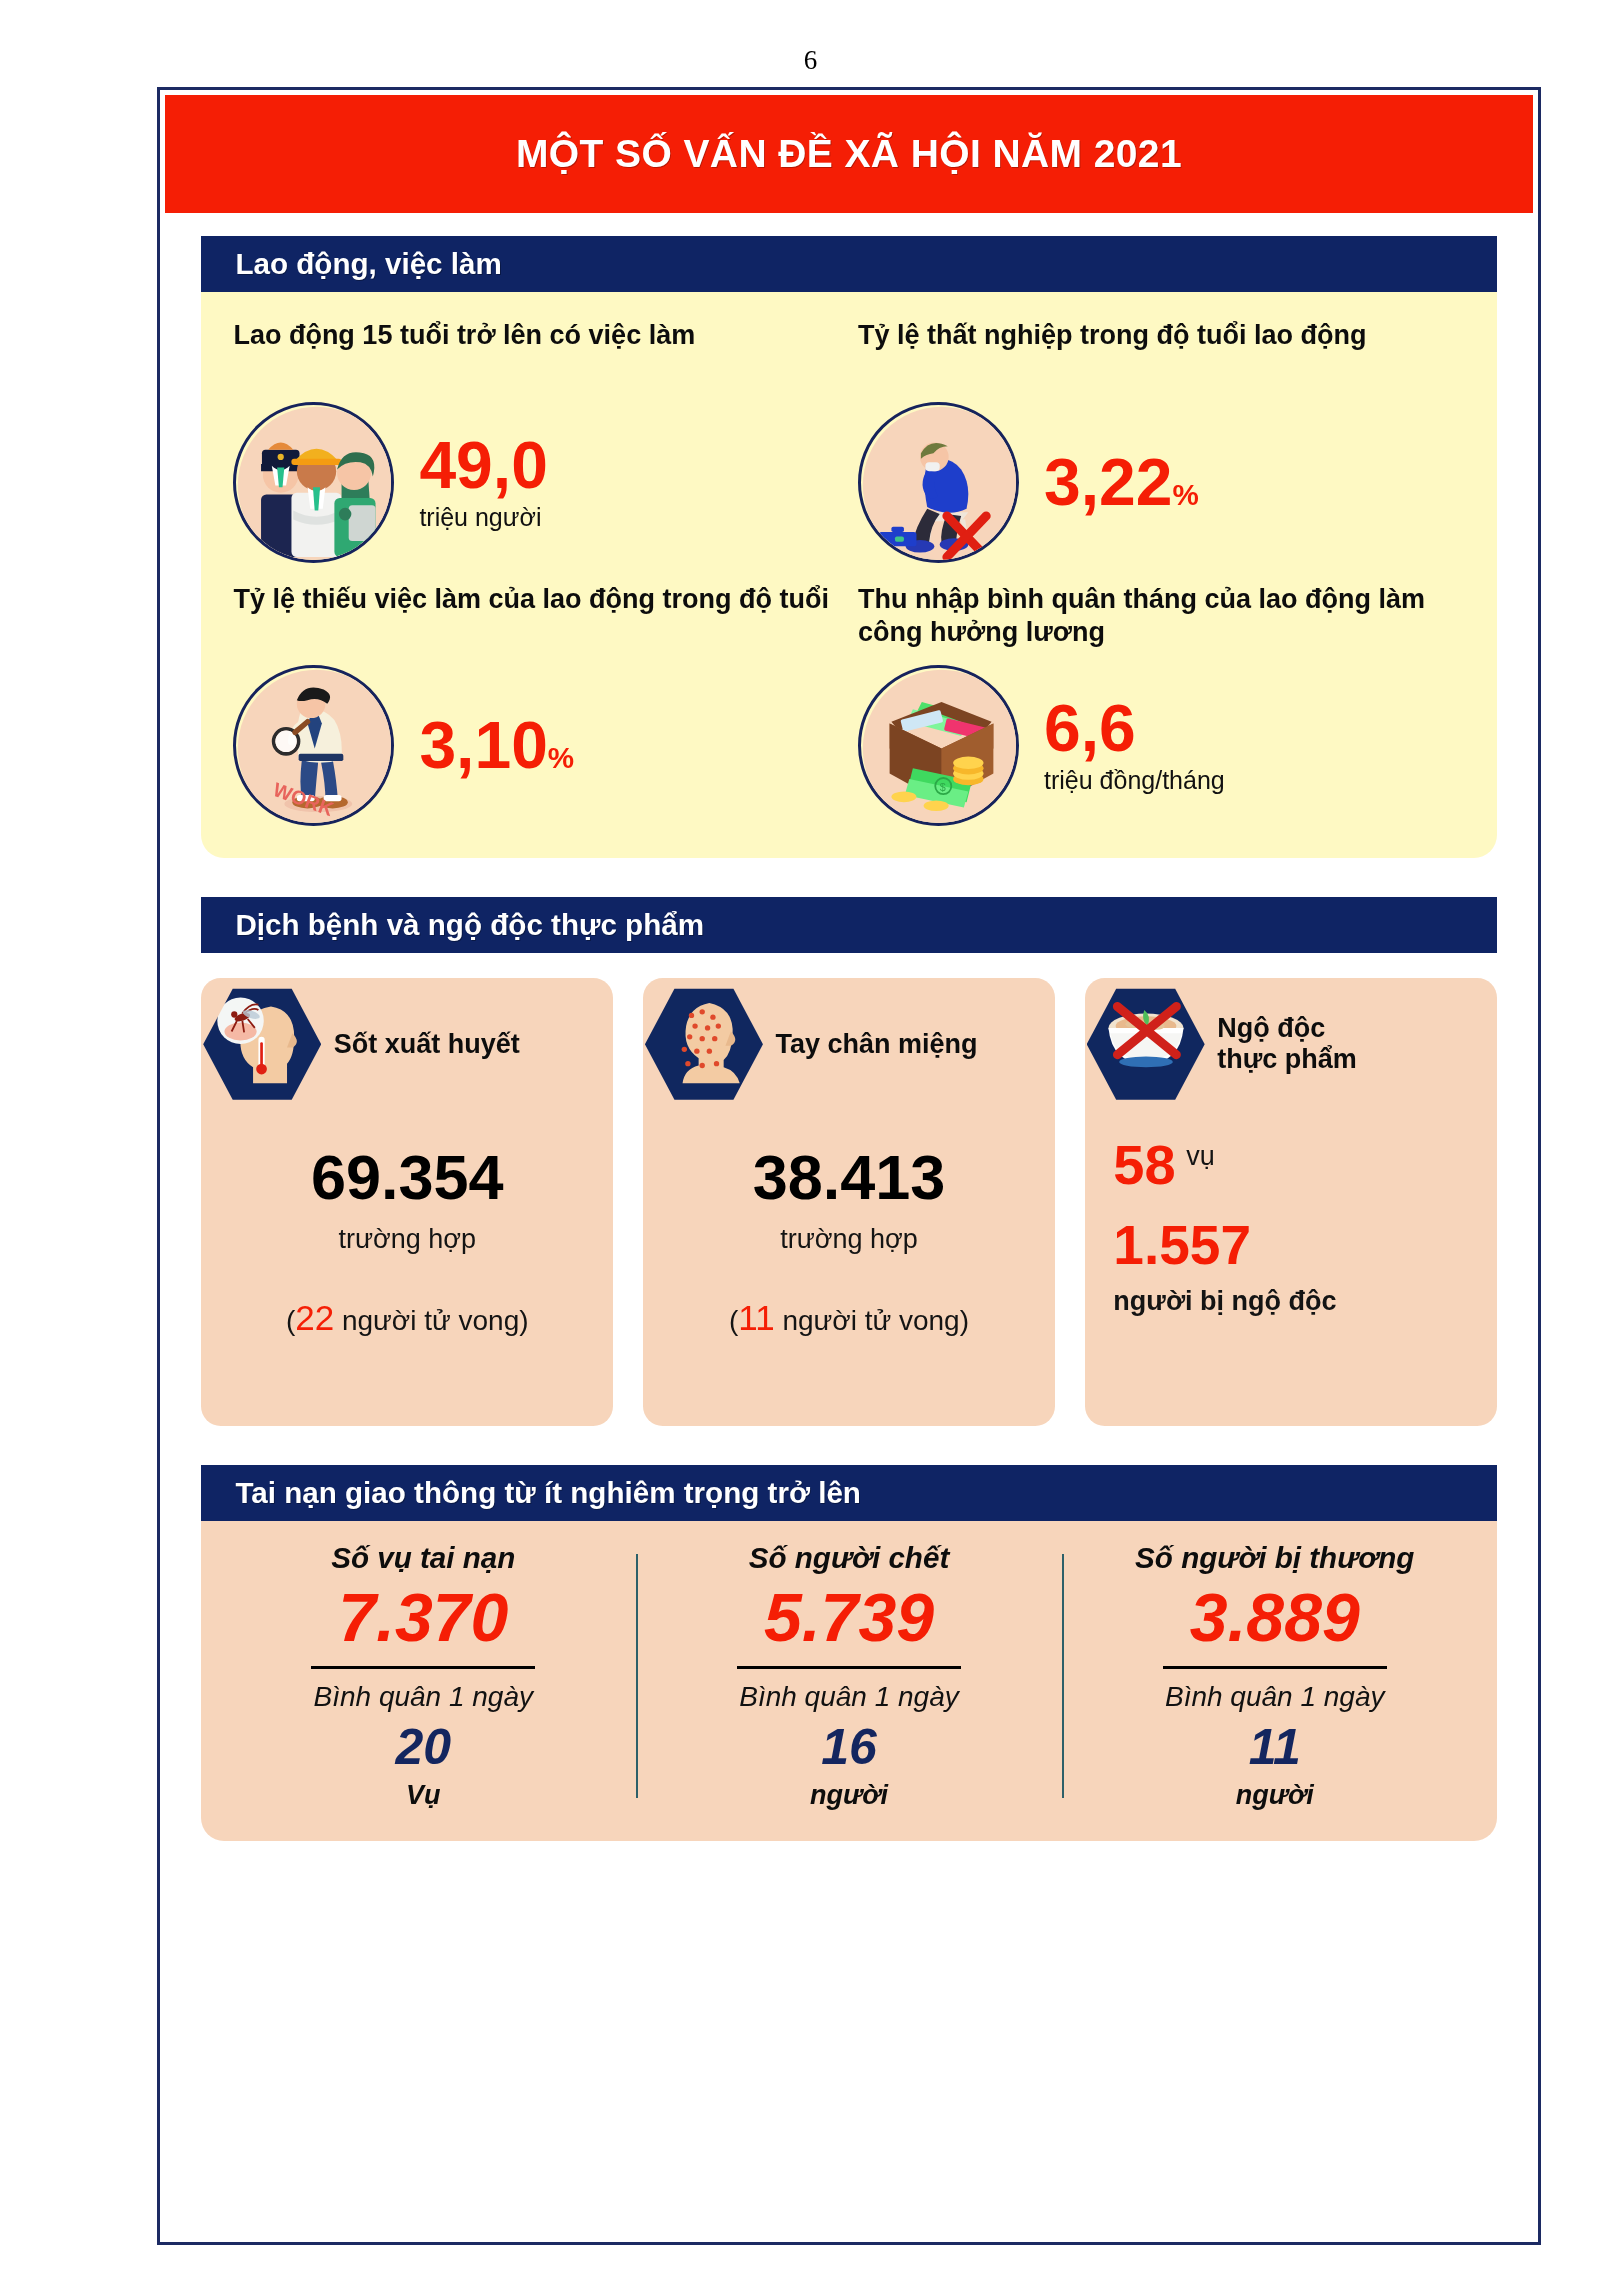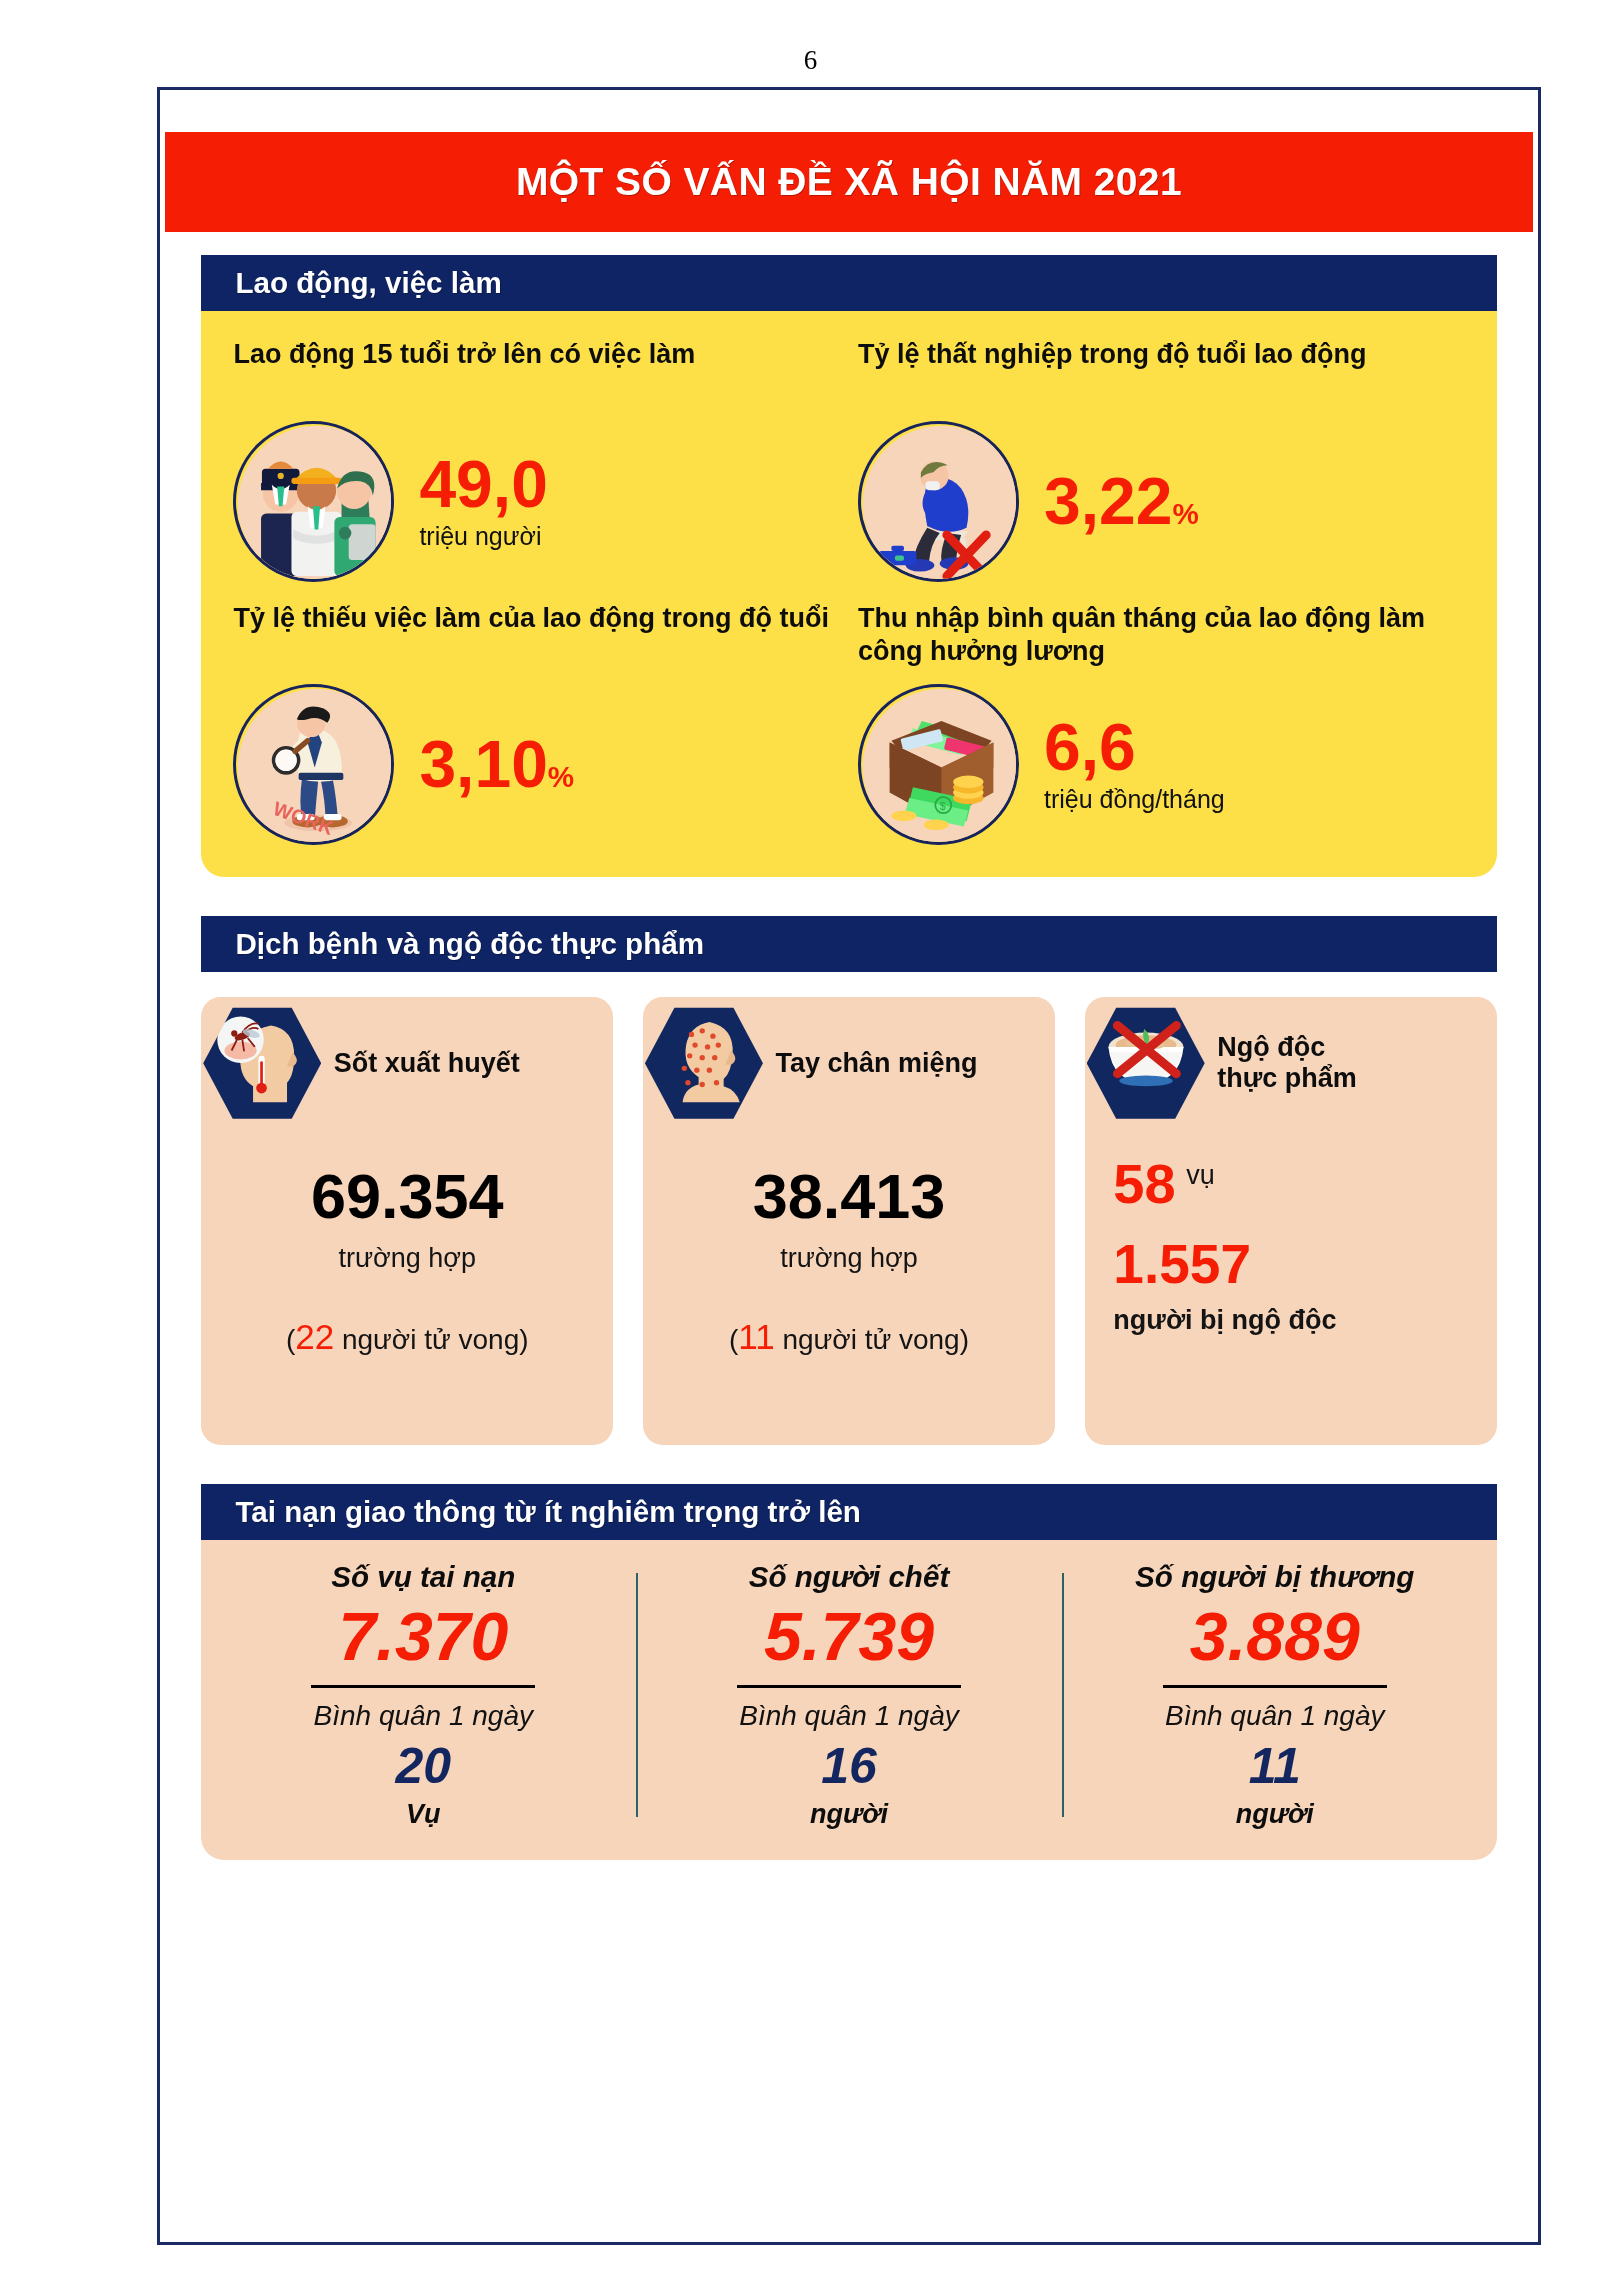--- a/index.html
+++ b/index.html
@@ -39,26 +39,25 @@
     width: 1384px;
     height: 2158px;
     border: 3.6px solid #1c2a63;
     background: #ffffff;
     padding: 5.4px;
   }
 
   
   .title-banner {
     width: 100%;
-    height: 100px;
+    height: 118px;
     background: #f51e05;
     display: flex;
     align-items: center;
     justify-content: center;
-    margin-top: 37px;
   }
   .title-banner-text {
     color: #ffffff;
     font-size: 39px;
     font-weight: bold;
     letter-spacing: 0.4px;
     text-shadow: 0.9px 0.9px 0 rgba(0,0,0,0.25);
   }
 
   
@@ -73,21 +72,21 @@
   }
   .section-header-text {
     color: #ffffff;
     font-size: 29.6px;
     font-weight: bold;
     text-shadow: 0.9px 0.9px 0 rgba(0,0,0,0.3);
   }
 
   
   .s1-body {
-    background: #fde047;
+    background: #fef9c3;
     border-radius: 0 0 23px 23px;
     padding: 27px 23px 32px 23px;
     display: grid;
     grid-template-columns: 1fr 1fr;
     grid-template-rows: auto auto;
     row-gap: 19.7px;
   }
   .s1-cell { padding: 0 9px; }
   .s1-label {
     font-size: 27px;

